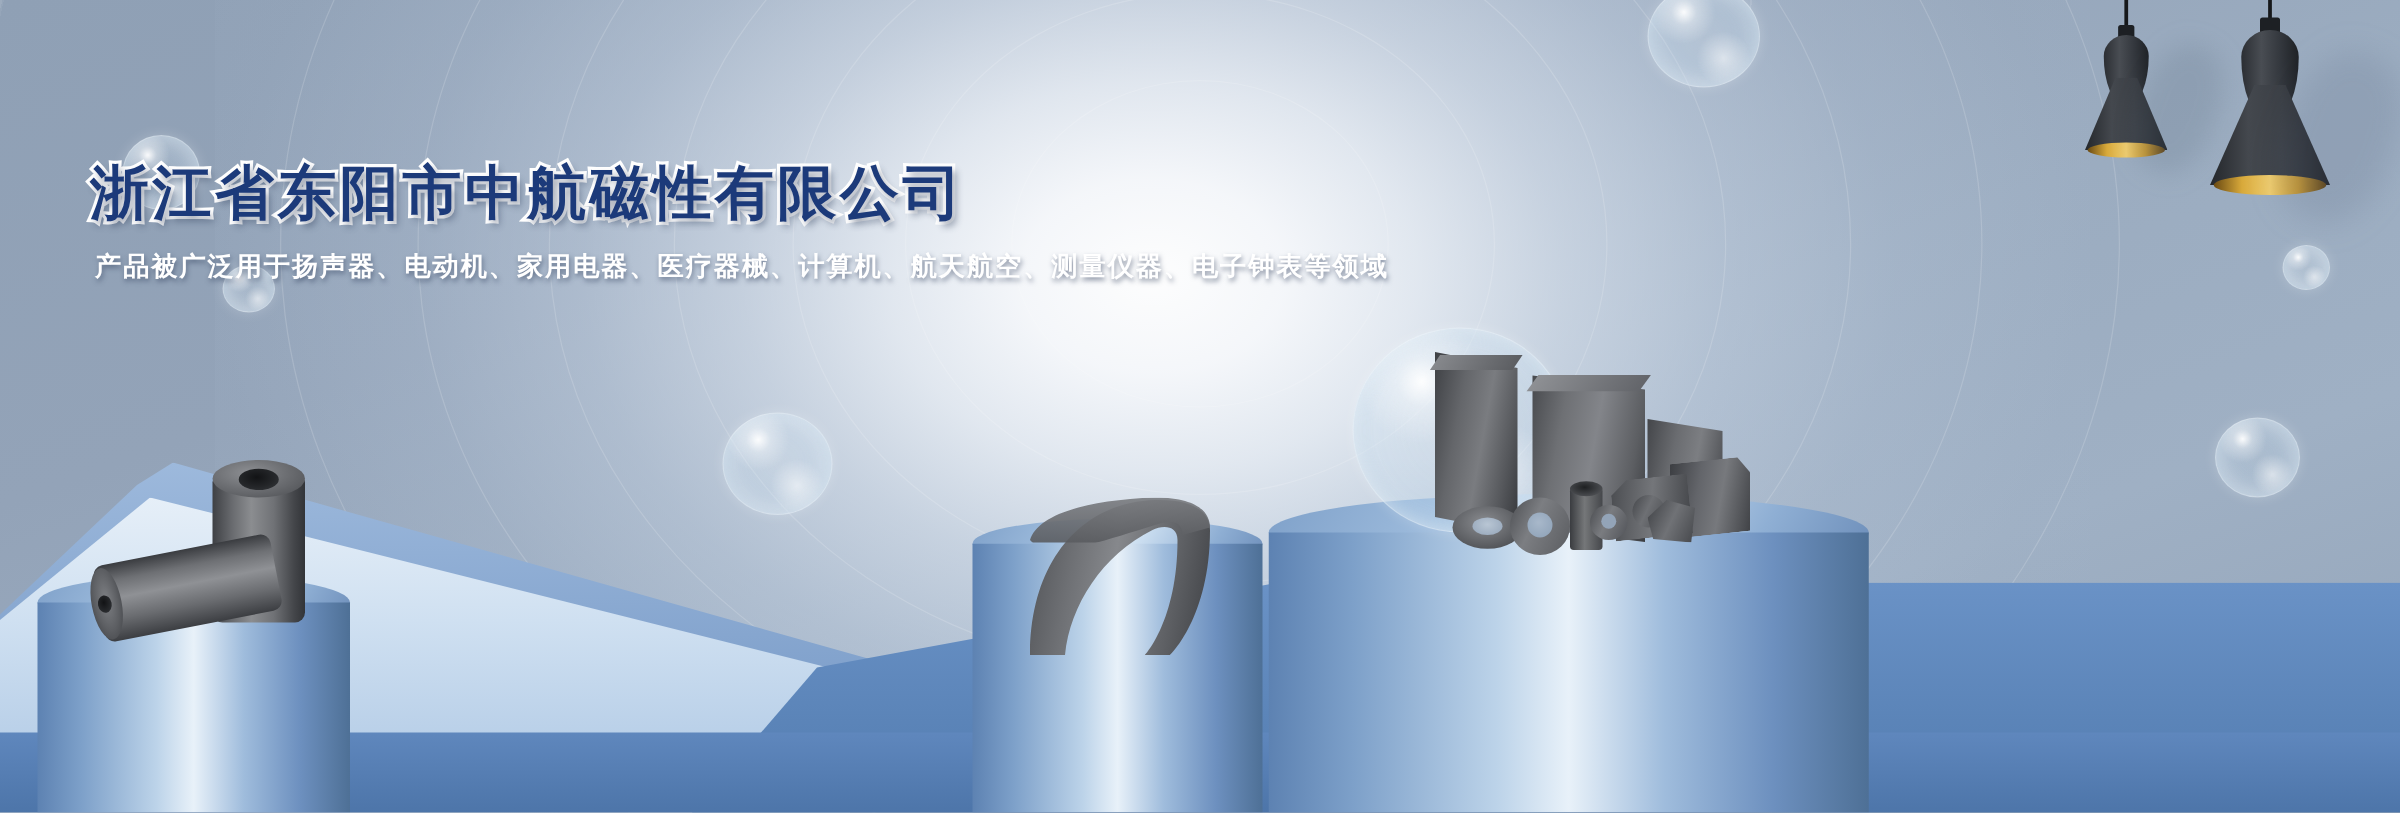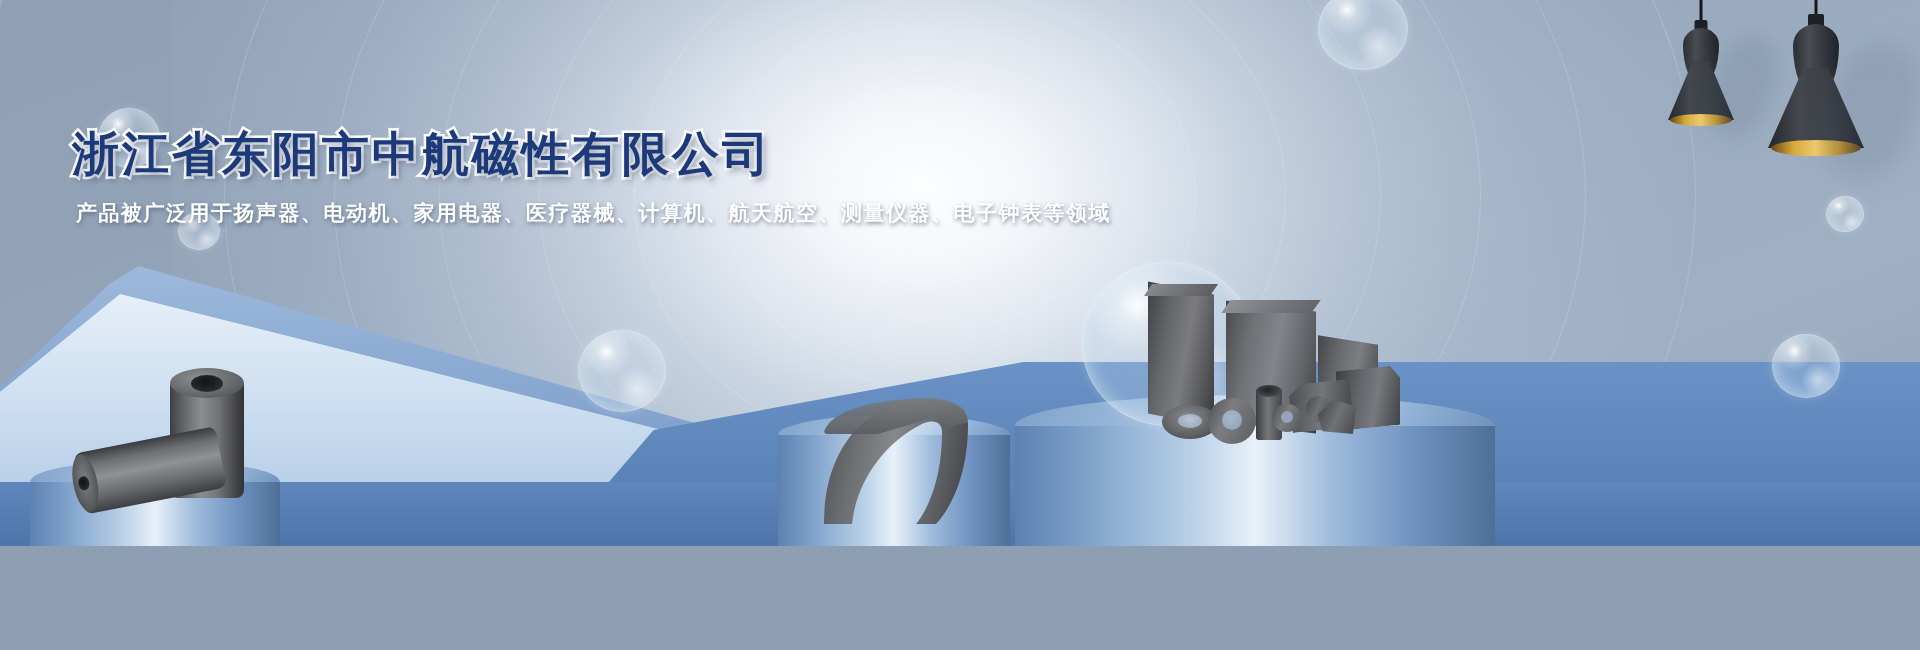--- a/index.html
+++ b/index.html
@@ -2,21 +2,21 @@
 <html><head>
 <meta charset="utf-8">
 <style>
   html,body{margin:0;padding:0;}
   body{
     width:1920px;height:650px;overflow:hidden;
     font-family:"Liberation Sans","DejaVu Sans",sans-serif;
     background:#8e9fb4;
   }
   .banner{
-    position:relative;width:1920px;height:546px;overflow:hidden;
+    position:relative;width:1920px;height:650px;overflow:hidden;
     background:linear-gradient(160deg,#8fa0b5 0%,#93a3b8 30%,#9bacc0 55%,#9fb0c4 75%,#93a4b9 100%);
   }
 
   
   .glow{
     position:absolute;left:48%;top:34%;width:1500px;height:1100px;
     transform:translate(-50%,-50%);
     background:radial-gradient(ellipse at 50% 50%,
         rgba(255,255,255,0.98) 0%,
         rgba(252,253,255,0.92) 10%,

